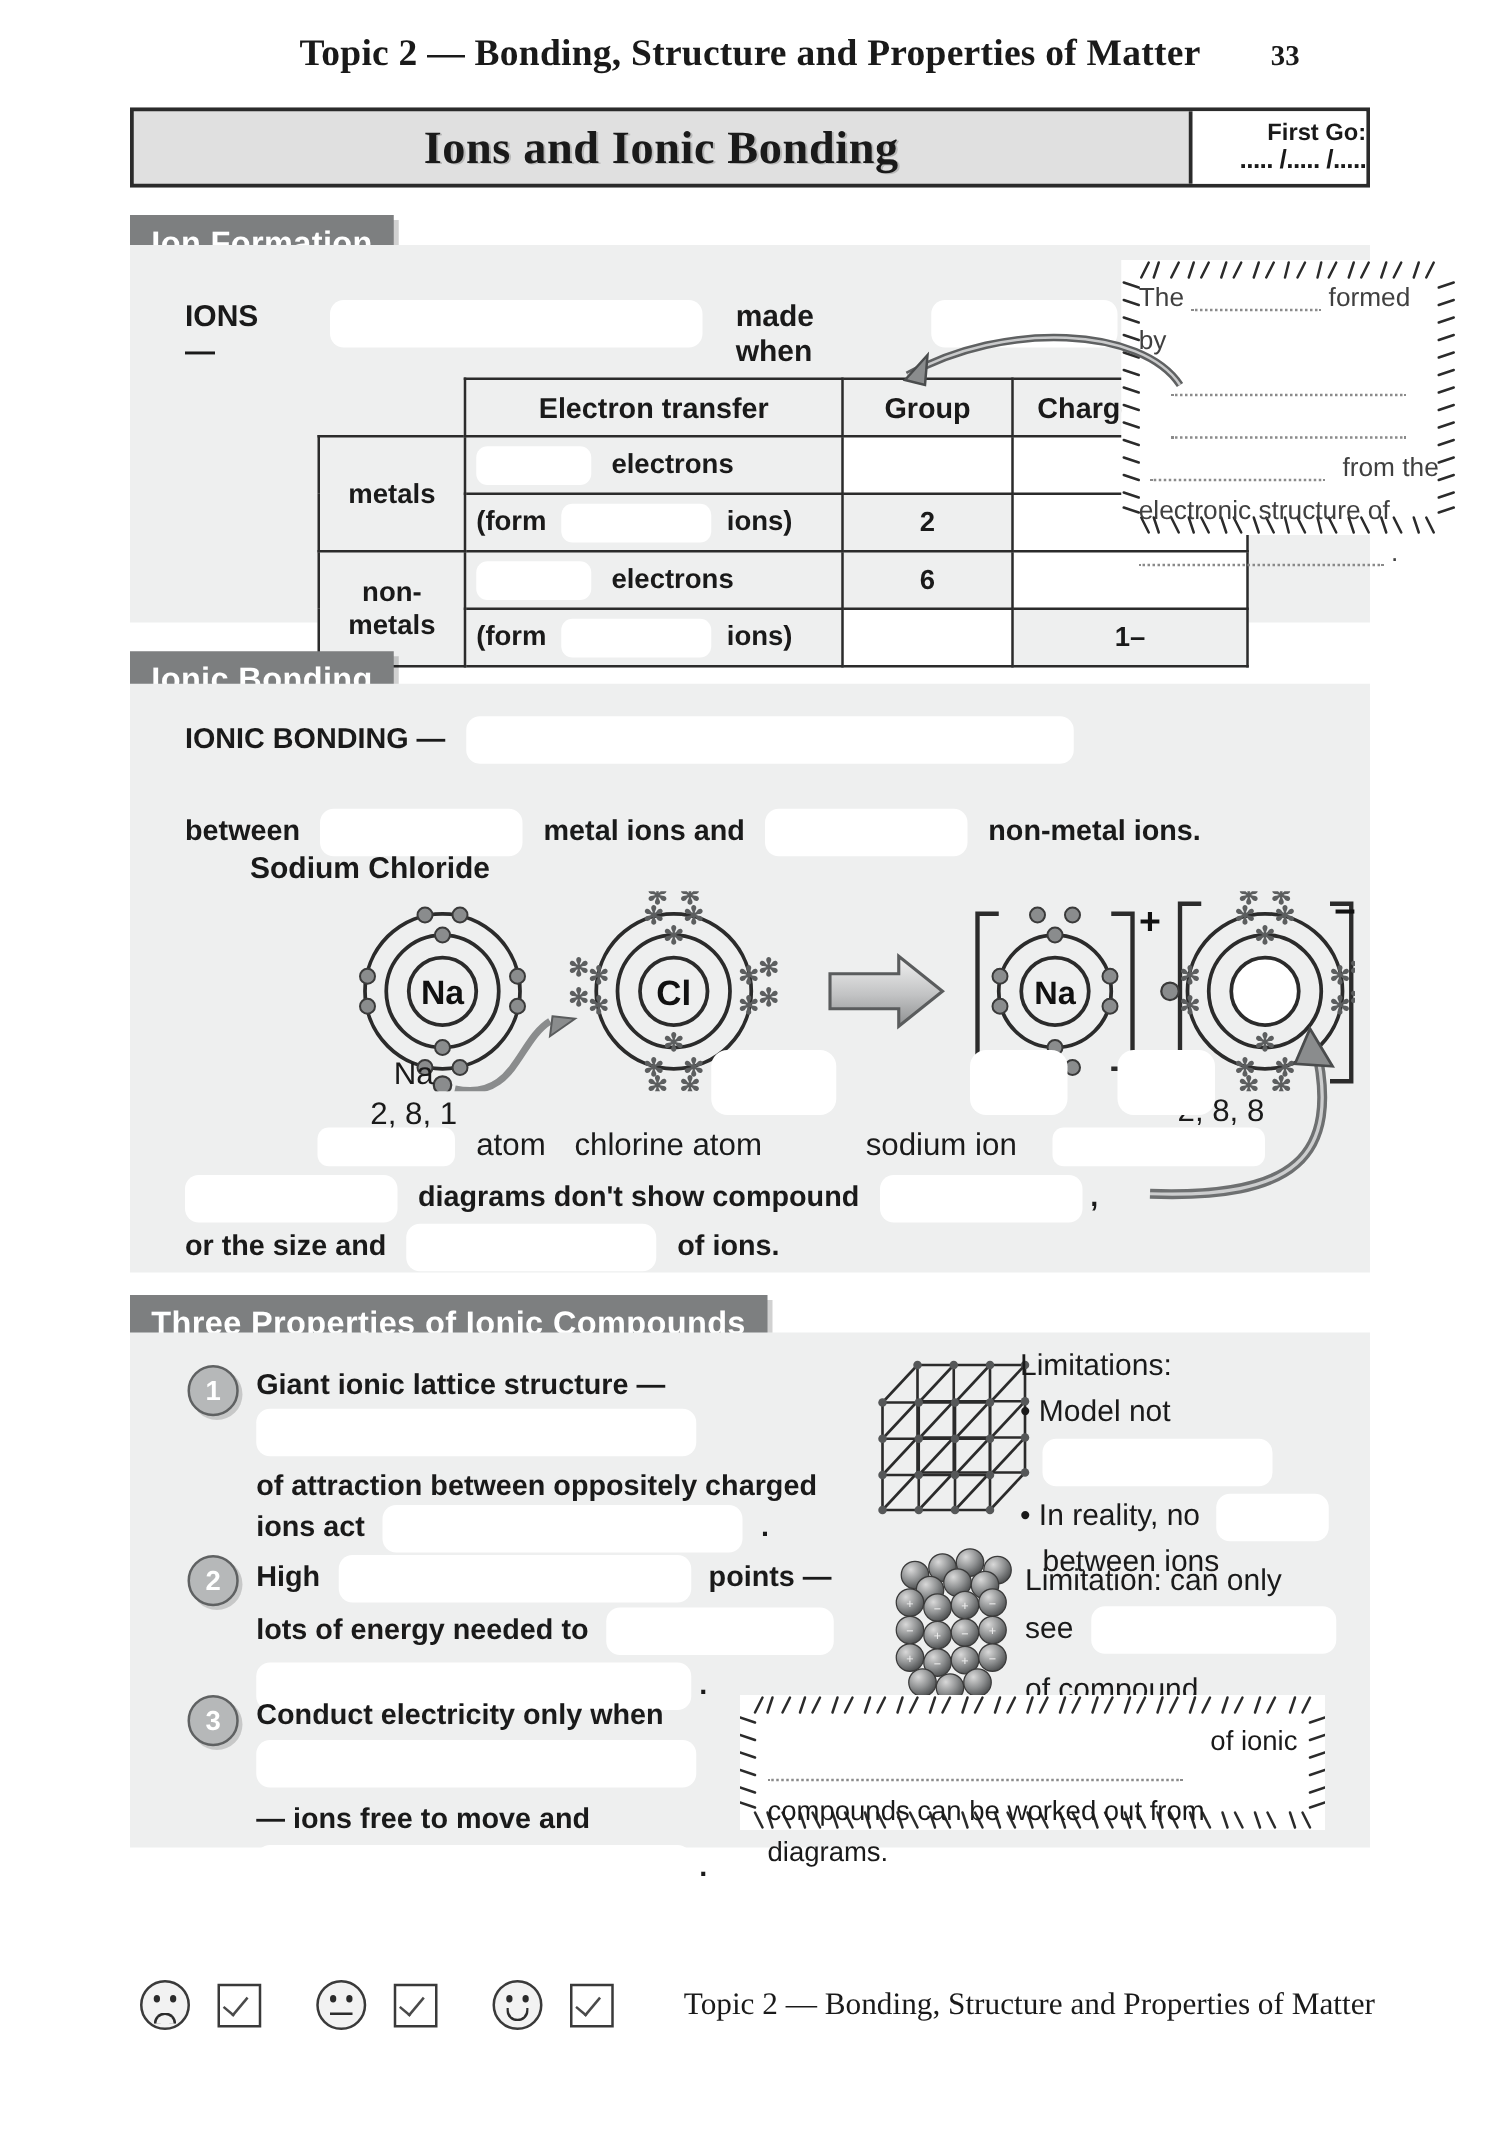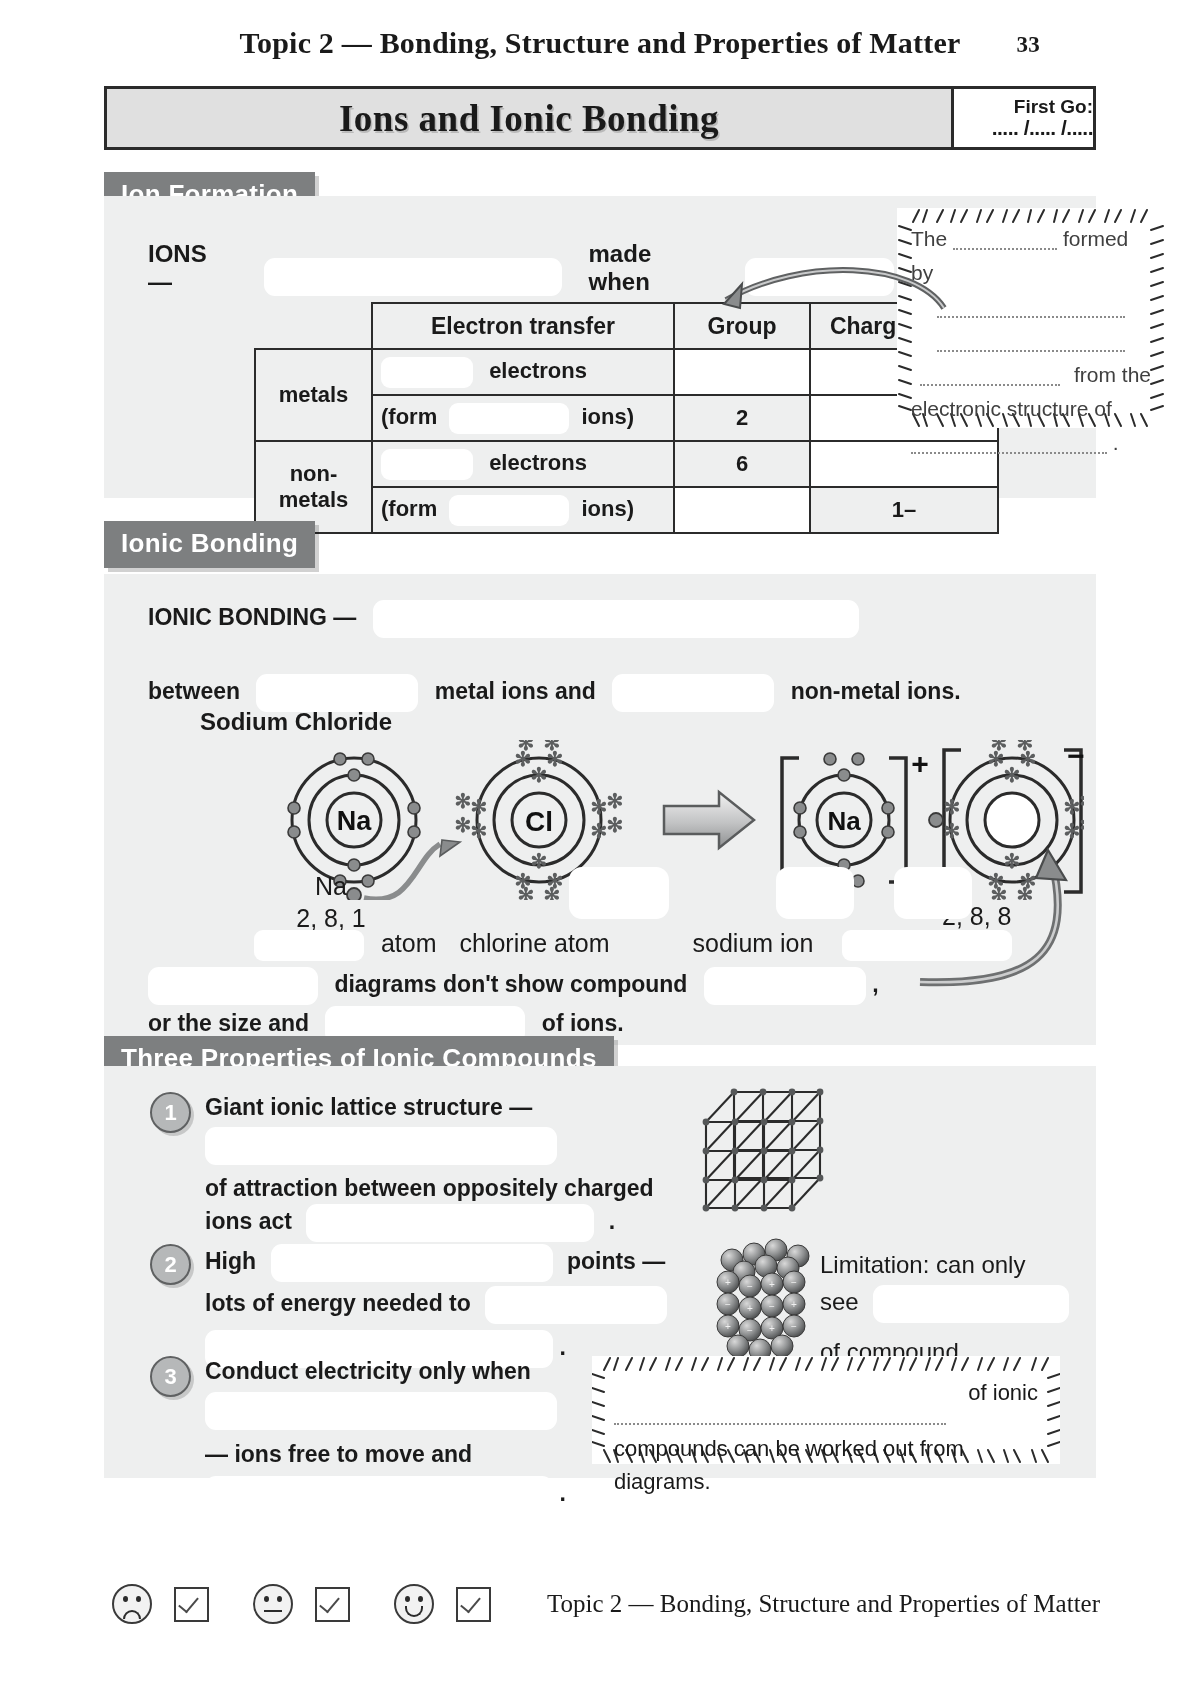--- a/index.html
+++ b/index.html
@@ -63,21 +63,21 @@
     height:31px;box-shadow:0 0 0 0 #fff;
   }
   .blank.tall{height:38px;border-radius:11px;}
 
   
   #sect-ion-formation{left:104px;top:196px;width:992px;height:302px;}
   #tab-ion-formation{left:104px;top:172px;}
 
   .ions-line{
     position:absolute;left:44px;top:44px;
-    display:flex;align-items:flex-end;gap:15px;
+    display:flex;align-items:flex-start;gap:15px;
   }
   .ions-line .lbl{font-size:24px;font-weight:700;}
 
   table.ionf{
     position:absolute;left:150px;top:106px;
     border-collapse:collapse;font-size:22px;font-weight:700;
     background:#eeefef;
   }
   table.ionf td,table.ionf th{
     border:2px solid #2b2b2b;padding:0;text-align:center;
@@ -94,21 +94,21 @@
   .scroll .inner{
     position:absolute;left:14px;top:14px;right:14px;bottom:14px;
     font-family:"Liberation Sans",sans-serif;
     font-size:21px;font-weight:400;line-height:1.62;color:#404040;
   }
   .dotline{
     display:inline-block;border-bottom:2px dotted #8a8a8a;height:17px;vertical-align:middle;
   }
 
   
-  #sect-ionic-bonding{left:104px;top:574px;width:992px;height:471px;}
+  #sect-ionic-bonding{left:104px;top:547px;width:992px;height:471px;}
   #tab-ionic-bonding{left:104px;top:521px;}
 
   
   #sect-three-props{left:104px;top:1066px;width:992px;height:412px;}
   #tab-three-props{left:104px;top:1036px;}
 
   .numcirc{
     width:37px;height:37px;border-radius:50%;
     background:#b6b8b9;border:2.5px solid #5f6162;color:#ffffff;
     display:flex;align-items:center;justify-content:center;
@@ -617,20 +617,34 @@
         <circle cx="38" cy="12" r="3.4"></circle>
           <circle cx="67" cy="12" r="3.4"></circle>
           <circle cx="96" cy="12" r="3.4"></circle>
           <circle cx="124" cy="12" r="3.4"></circle>
         <circle cx="124" cy="41" r="3.4"></circle>
           <circle cx="124" cy="70" r="3.4"></circle>
           <circle cx="124" cy="98" r="3.4"></circle>
       </g>
     </svg>
 
+    <div class="lim-txt" style="position:absolute;left:712px;top:10px;width:270px;">
+      <div>Limitations:</div>
+      <div style="margin-top:2px;">
+        <span>• Model not</span>
+      </div>
+      <div style="margin:3px 0 6px 18px;">
+        <span class="blank tall" style="width:184px;"></span>
+      </div>
+      <div>
+        <span>• In reality, no</span>
+        <span class="blank tall" style="width:90px;margin-left:6px;"></span>
+      </div>
+      <div style="margin-left:18px;">between ions</div>
+    </div>
 
     <svg style="position:absolute;left:598px;top:172px;" width="130" height="130">
       <defs>
         <radialGradient id="sph" cx="35%" cy="30%" r="75%">
           <stop offset="0%" stop-color="#d9d9d9"></stop>
           <stop offset="55%" stop-color="#8e9091"></stop>
           <stop offset="100%" stop-color="#4a4c4d"></stop>
         </radialGradient>
       </defs>
       <g>

